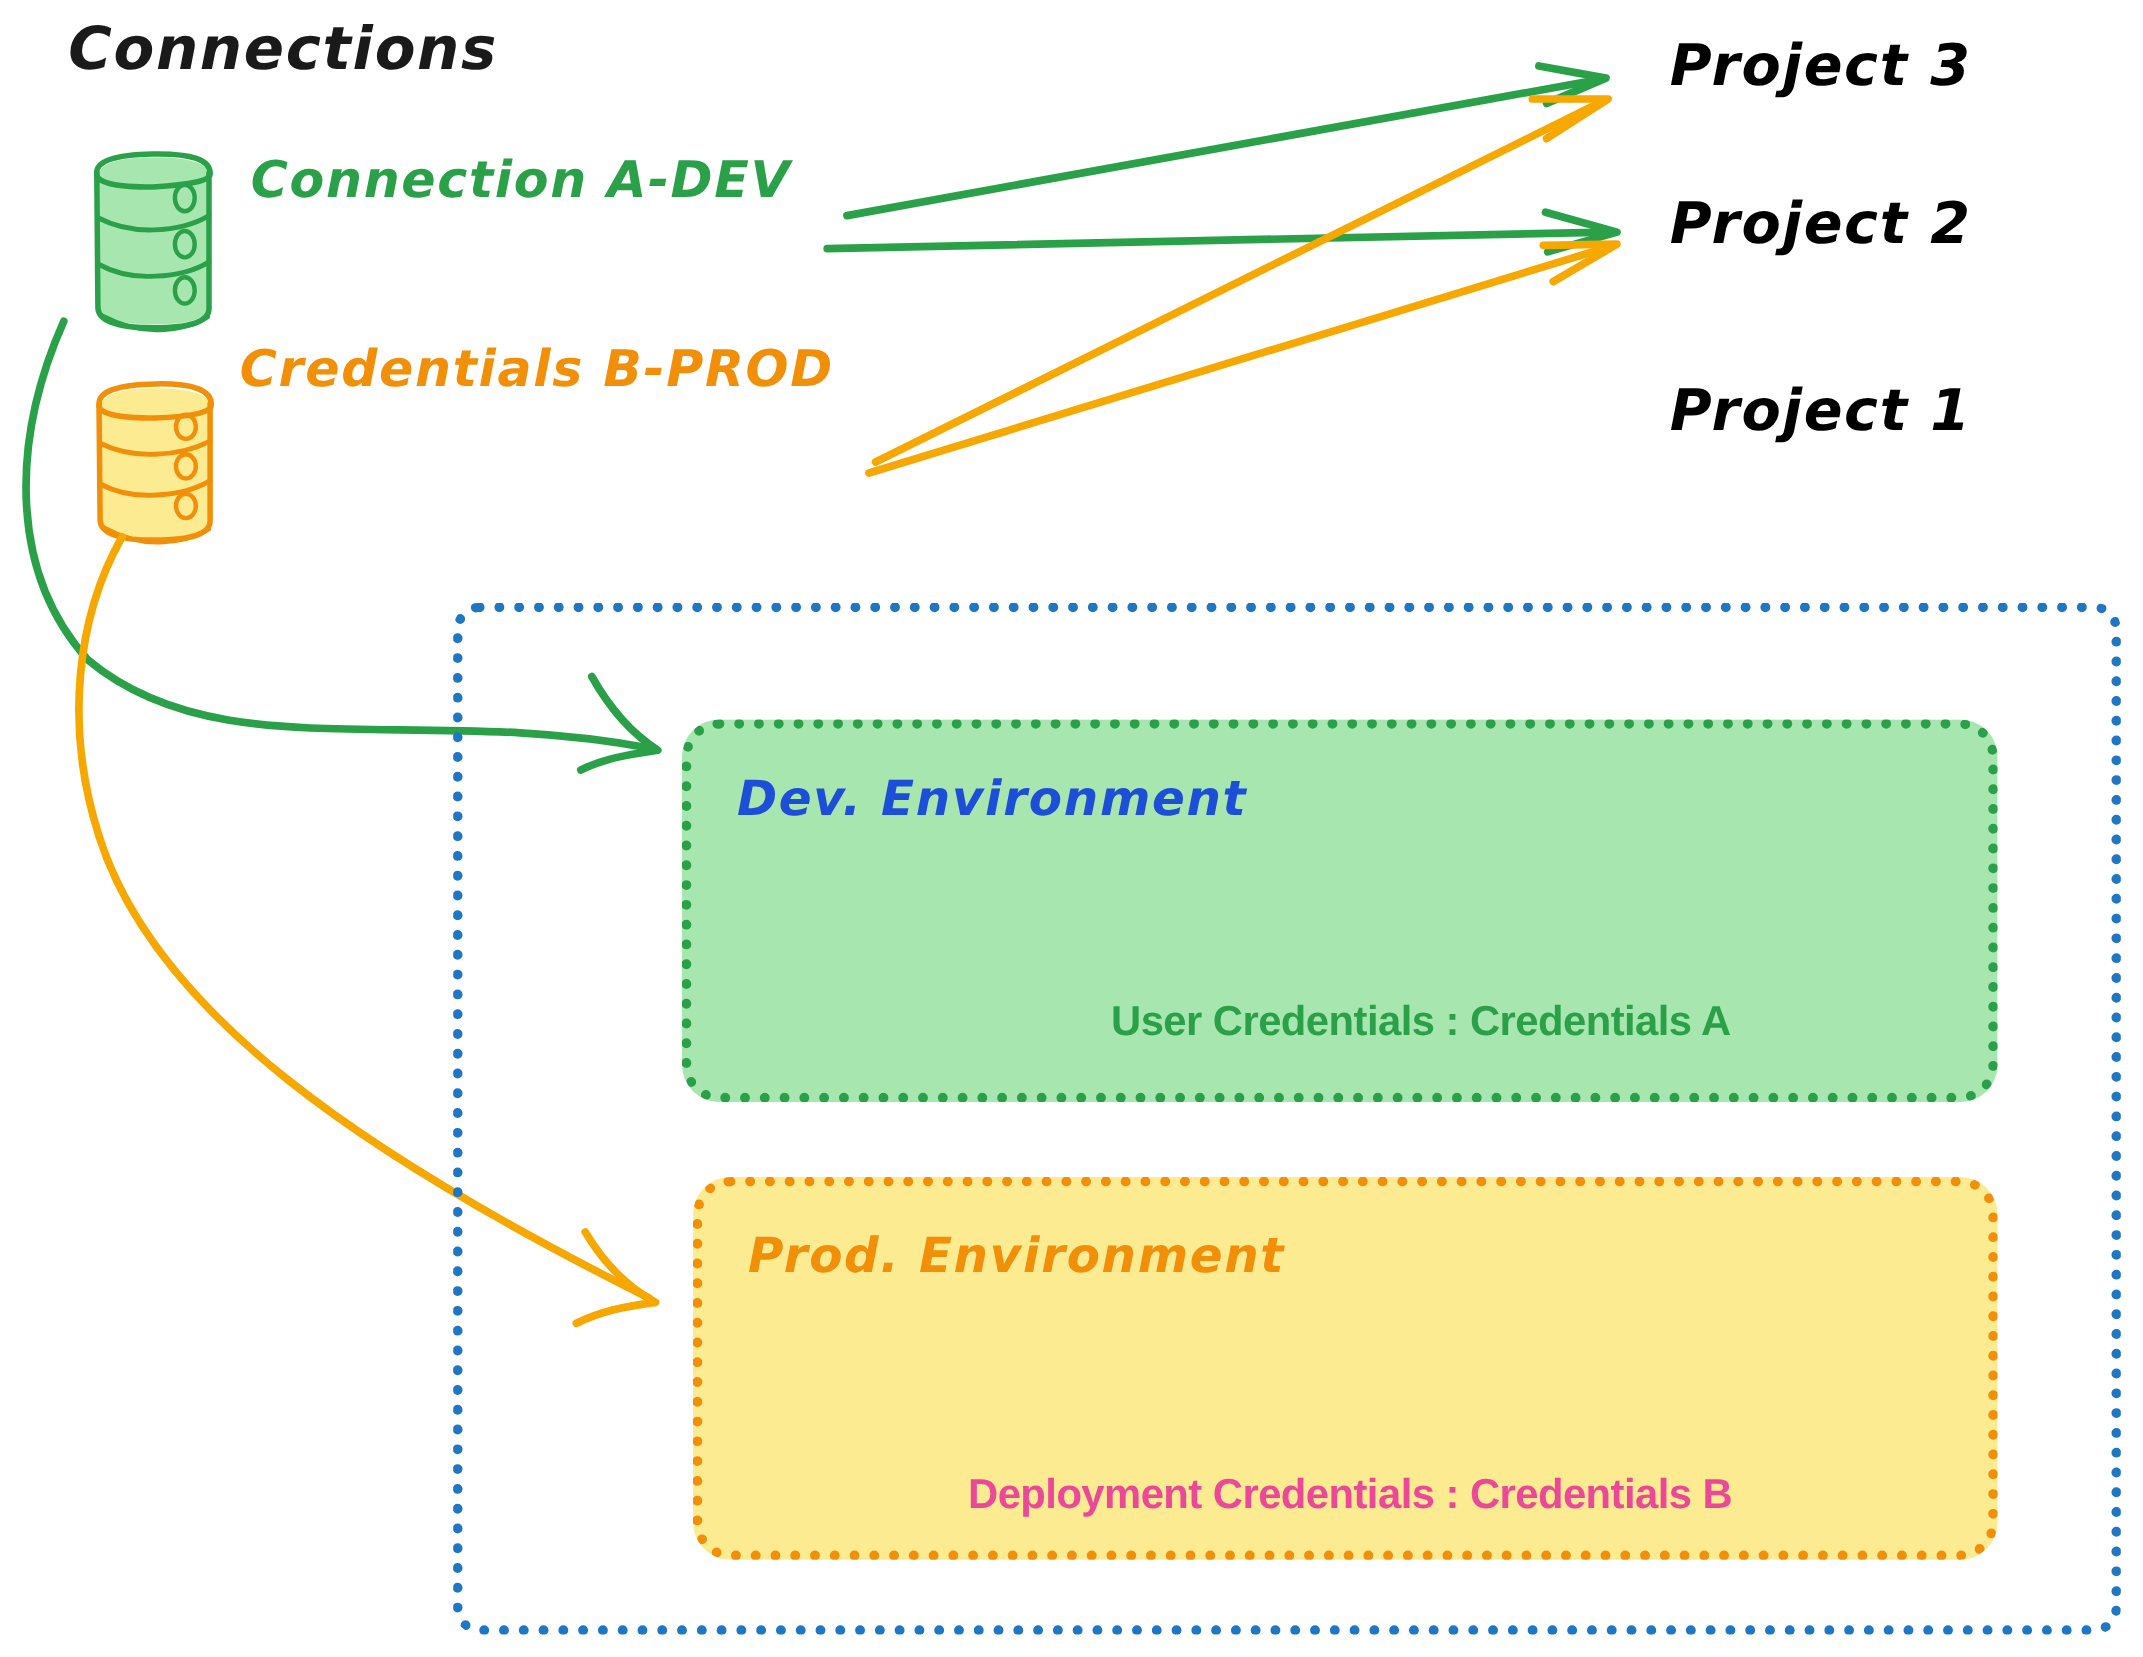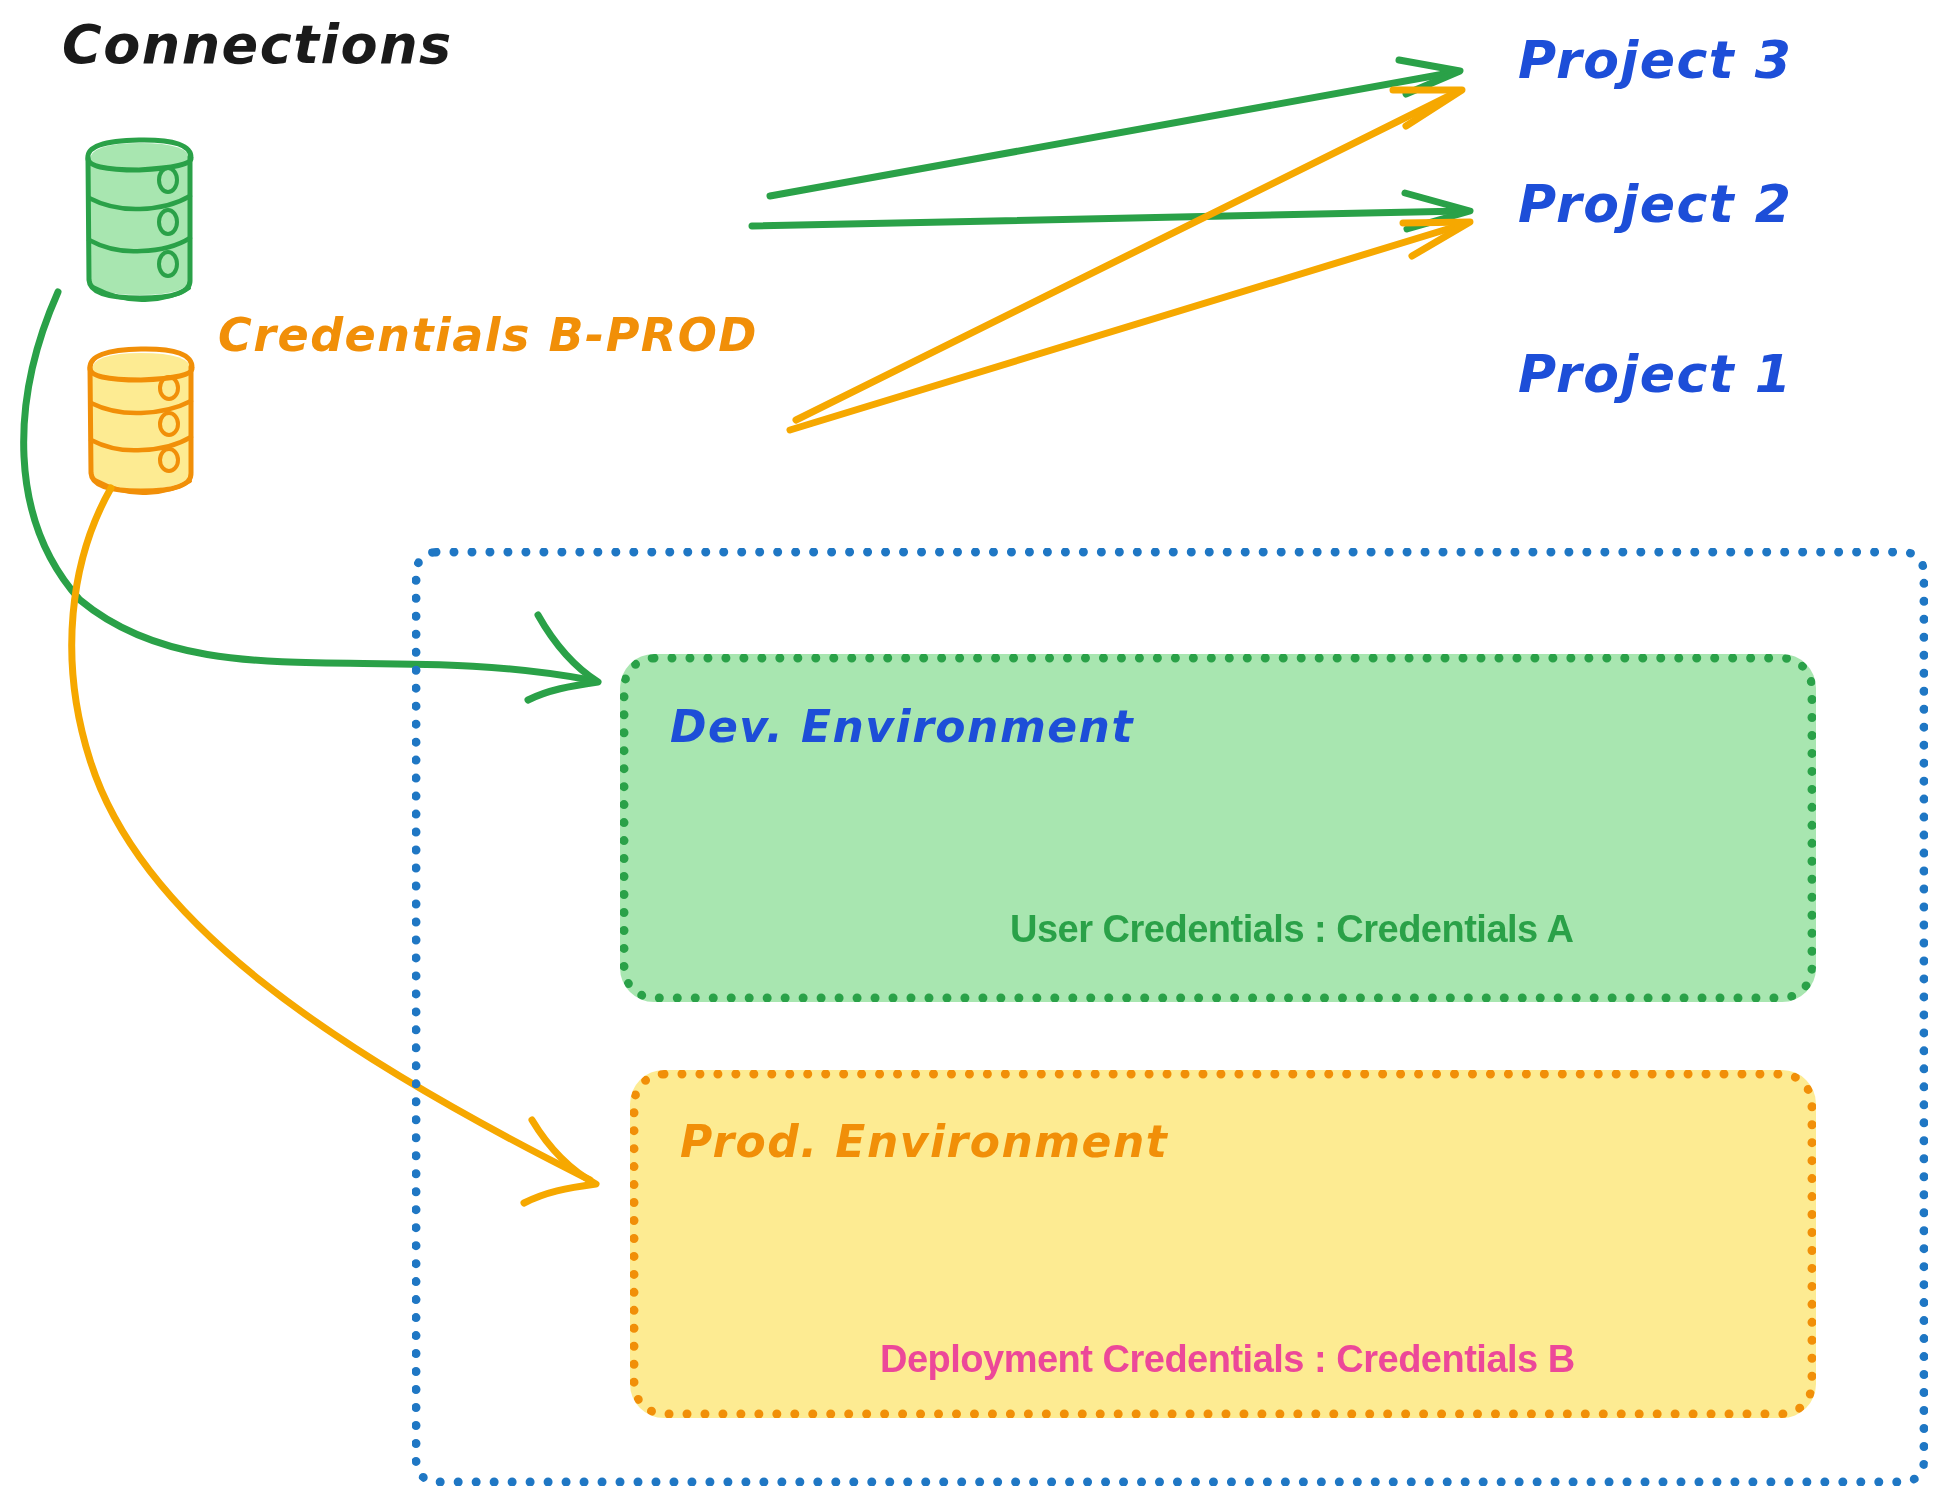--- a/index.html
+++ b/index.html
@@ -56,21 +56,21 @@
   }
   #conn-b-label {
     left: 218px; top: 312px;
     font-size: 46px;
     color: #f18f08;
   }
 
   
   .project-label {
     font-size: 52px;
-    color: #1d4ed8;
+    color: #000000;
   }
   #project3-label { left: 1518px; top: 34px; }
   #project2-label { left: 1518px; top: 178px; }
   #project1-label { left: 1518px; top: 348px; }
 
   
   .envbox {
     position: absolute;
     border-radius: 34px;
     box-sizing: border-box;
@@ -192,20 +192,21 @@
   </svg>
 
   <div id="project1-boundary"></div>
 
   <div id="dev-env-box" class="envbox"></div>
 
   <div id="prod-env-box" class="envbox"></div>
 
   <div class="lbl handwrite" id="title">Connections</div>
 
+  <div class="lbl handwrite" id="conn-a-label">Connection A-DEV</div>
 
   <div class="lbl handwrite" id="conn-b-label">Credentials B-PROD</div>
 
   <div class="lbl handwrite project-label" id="project3-label">Project 3</div>
 
   <div class="lbl handwrite project-label" id="project2-label">Project 2</div>
 
   <div class="lbl handwrite project-label" id="project1-label">Project 1</div>
 
   <div class="lbl handwrite env-title" id="dev-env-title">Dev. Environment</div>

